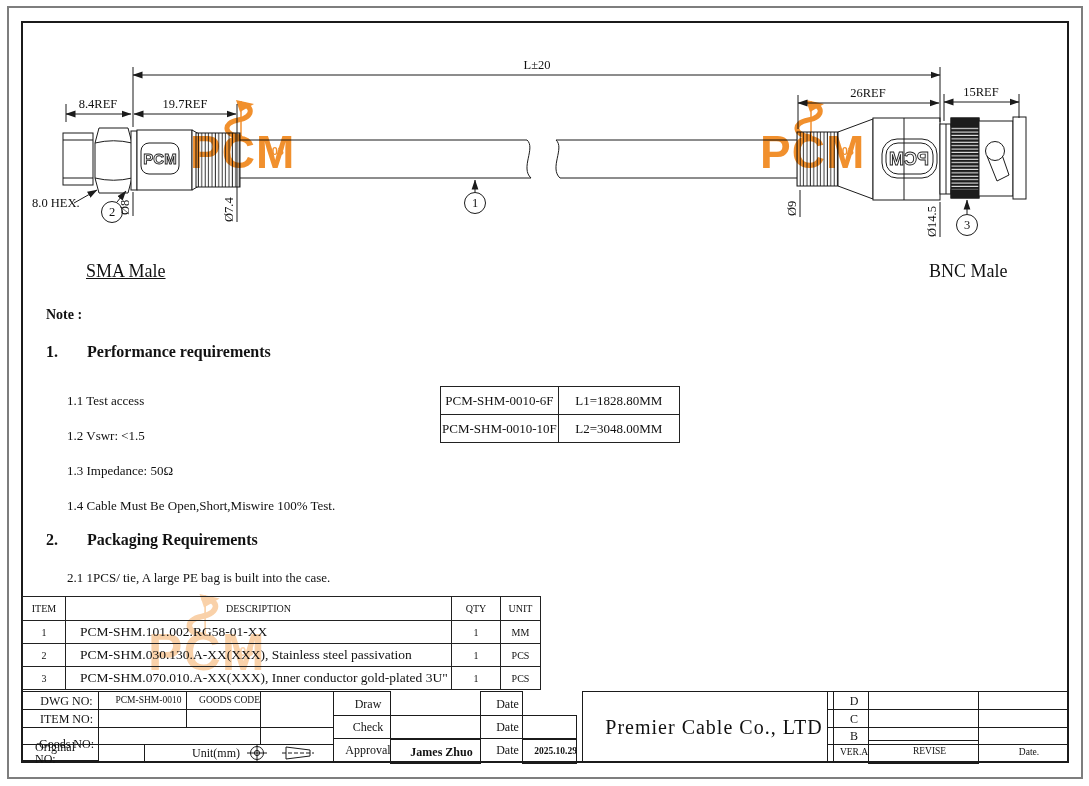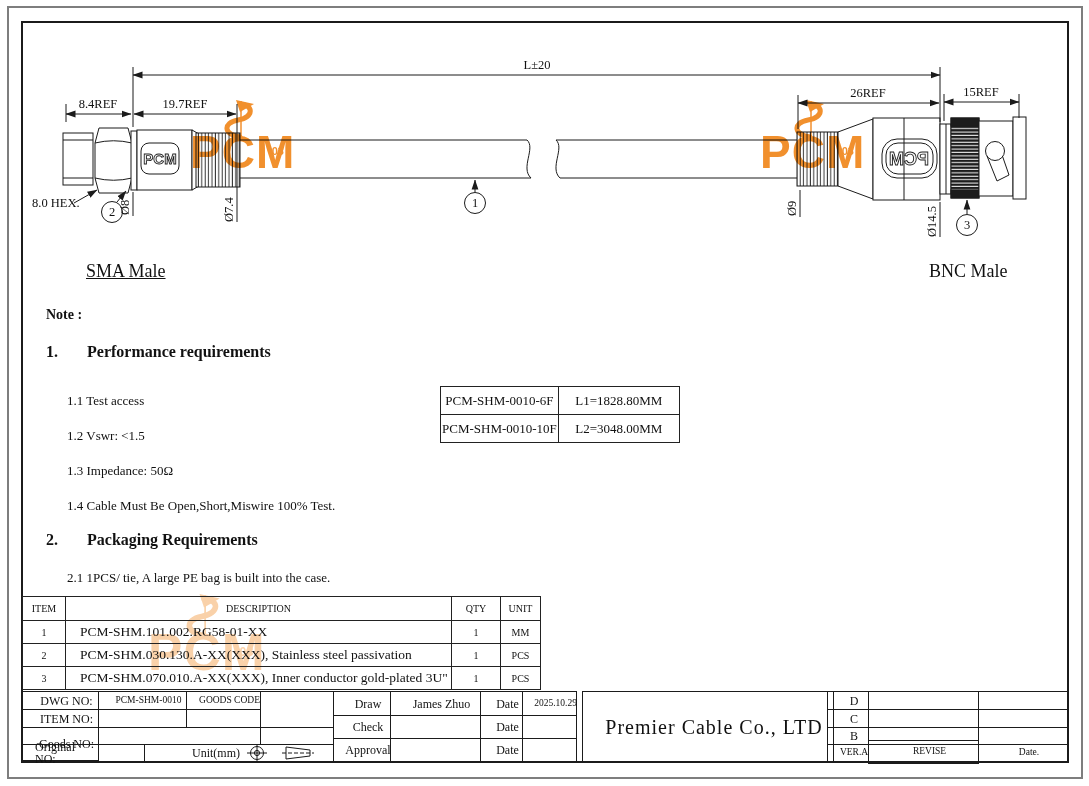--- a/index.html
+++ b/index.html
@@ -42,21 +42,21 @@
   .bom-table th, .bom-table td { border:1px solid #222; text-align:center; font-weight:normal; }
   .bom-table th { height:24px; font-size:10px; }
   .bom-table td { height:23px; font-size:10px; }
   .bom-table td.desc { text-align:left; padding-left:14px; font-size:13.5px; }
 
   
   .title-block { position:absolute; left:22px; top:691px; width:1046px; height:71px; }
   .tb { position:absolute; border:1px solid #1b1b1b; display:flex; align-items:center;
         justify-content:center; font-size:12px; line-height:1; background:transparent;padding-left:12px; }
   .tb.small { font-size:9.5px; }
-  .tb.bold  { font-weight:normal; }
+  .tb.bold  { font-weight:bold;margin-top:48px; }
   .tb.company { font-size:20px; letter-spacing:1px;margin-left:6px; }
   .unit-wrap { display:flex; align-items:center; gap:4px;margin-left:24px; }
 </style>
 </head>
 <body>
 
 <div class="page">
   <div class="outer-border"></div>
   <div class="inner-border"></div>
 

